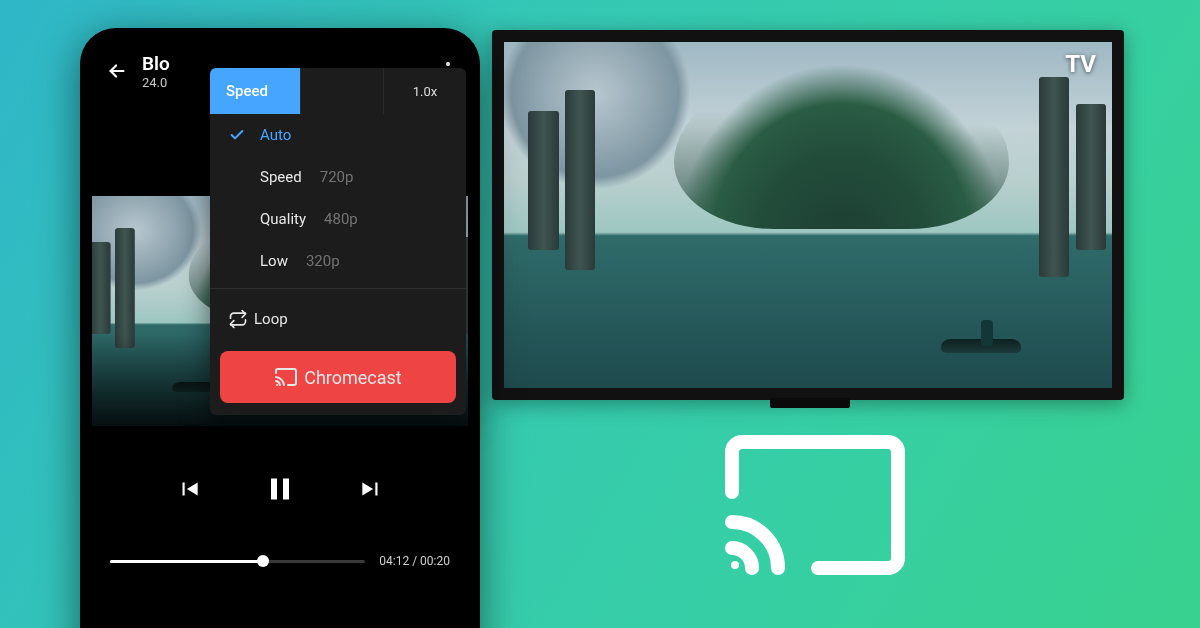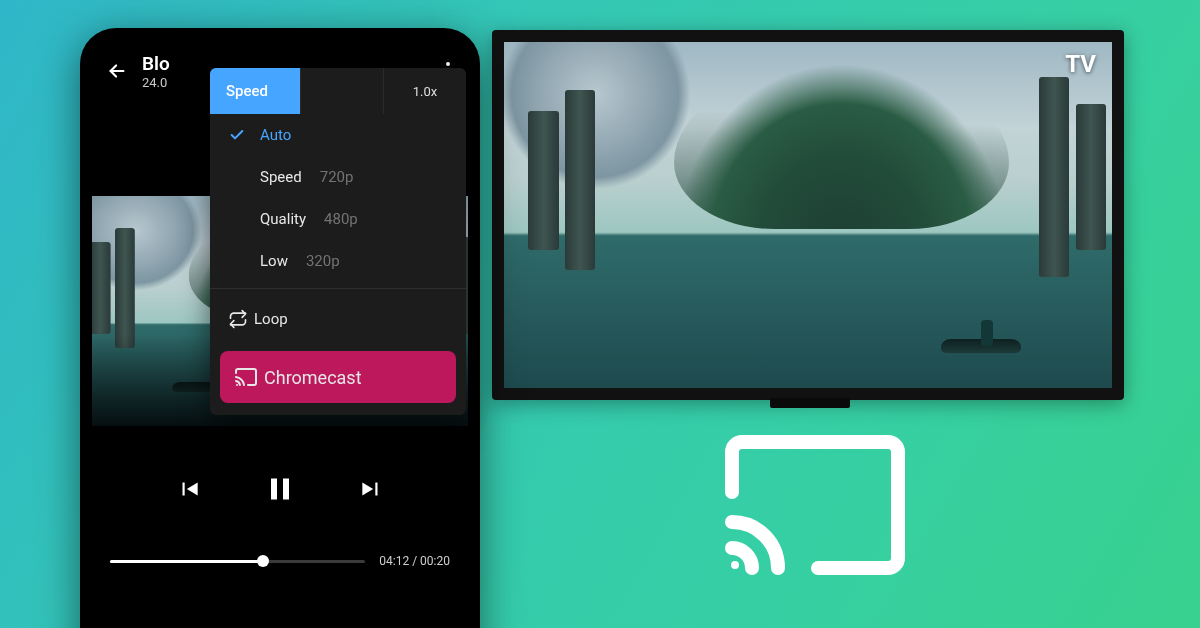--- a/index.html
+++ b/index.html
@@ -236,25 +236,26 @@
   .opt.selected { color:#46a6ff; }
   .opt .res { color:#737373; margin-left: 4px; }
   .divider { height:1px; background:#2e2e2e; margin: 6px 0; }
   .row-action {
     display:flex;
     align-items:center;
     gap: 6px;
     padding: 14px 18px;
   }
   .row-action.highlight {
-    background:#be185d;
+    background:#ef4444;
     border-radius: 8px;
     margin: 8px 10px 12px 10px;
     padding: 14px 14px;
     font-size: 18px;
+    justify-content: center;
   }
   .row-action svg, .opt svg { display:block; }
 
   
   .big-cast {
     position:absolute;
     left: 720px;
     top: 430px;
     color:#fff;
   }

